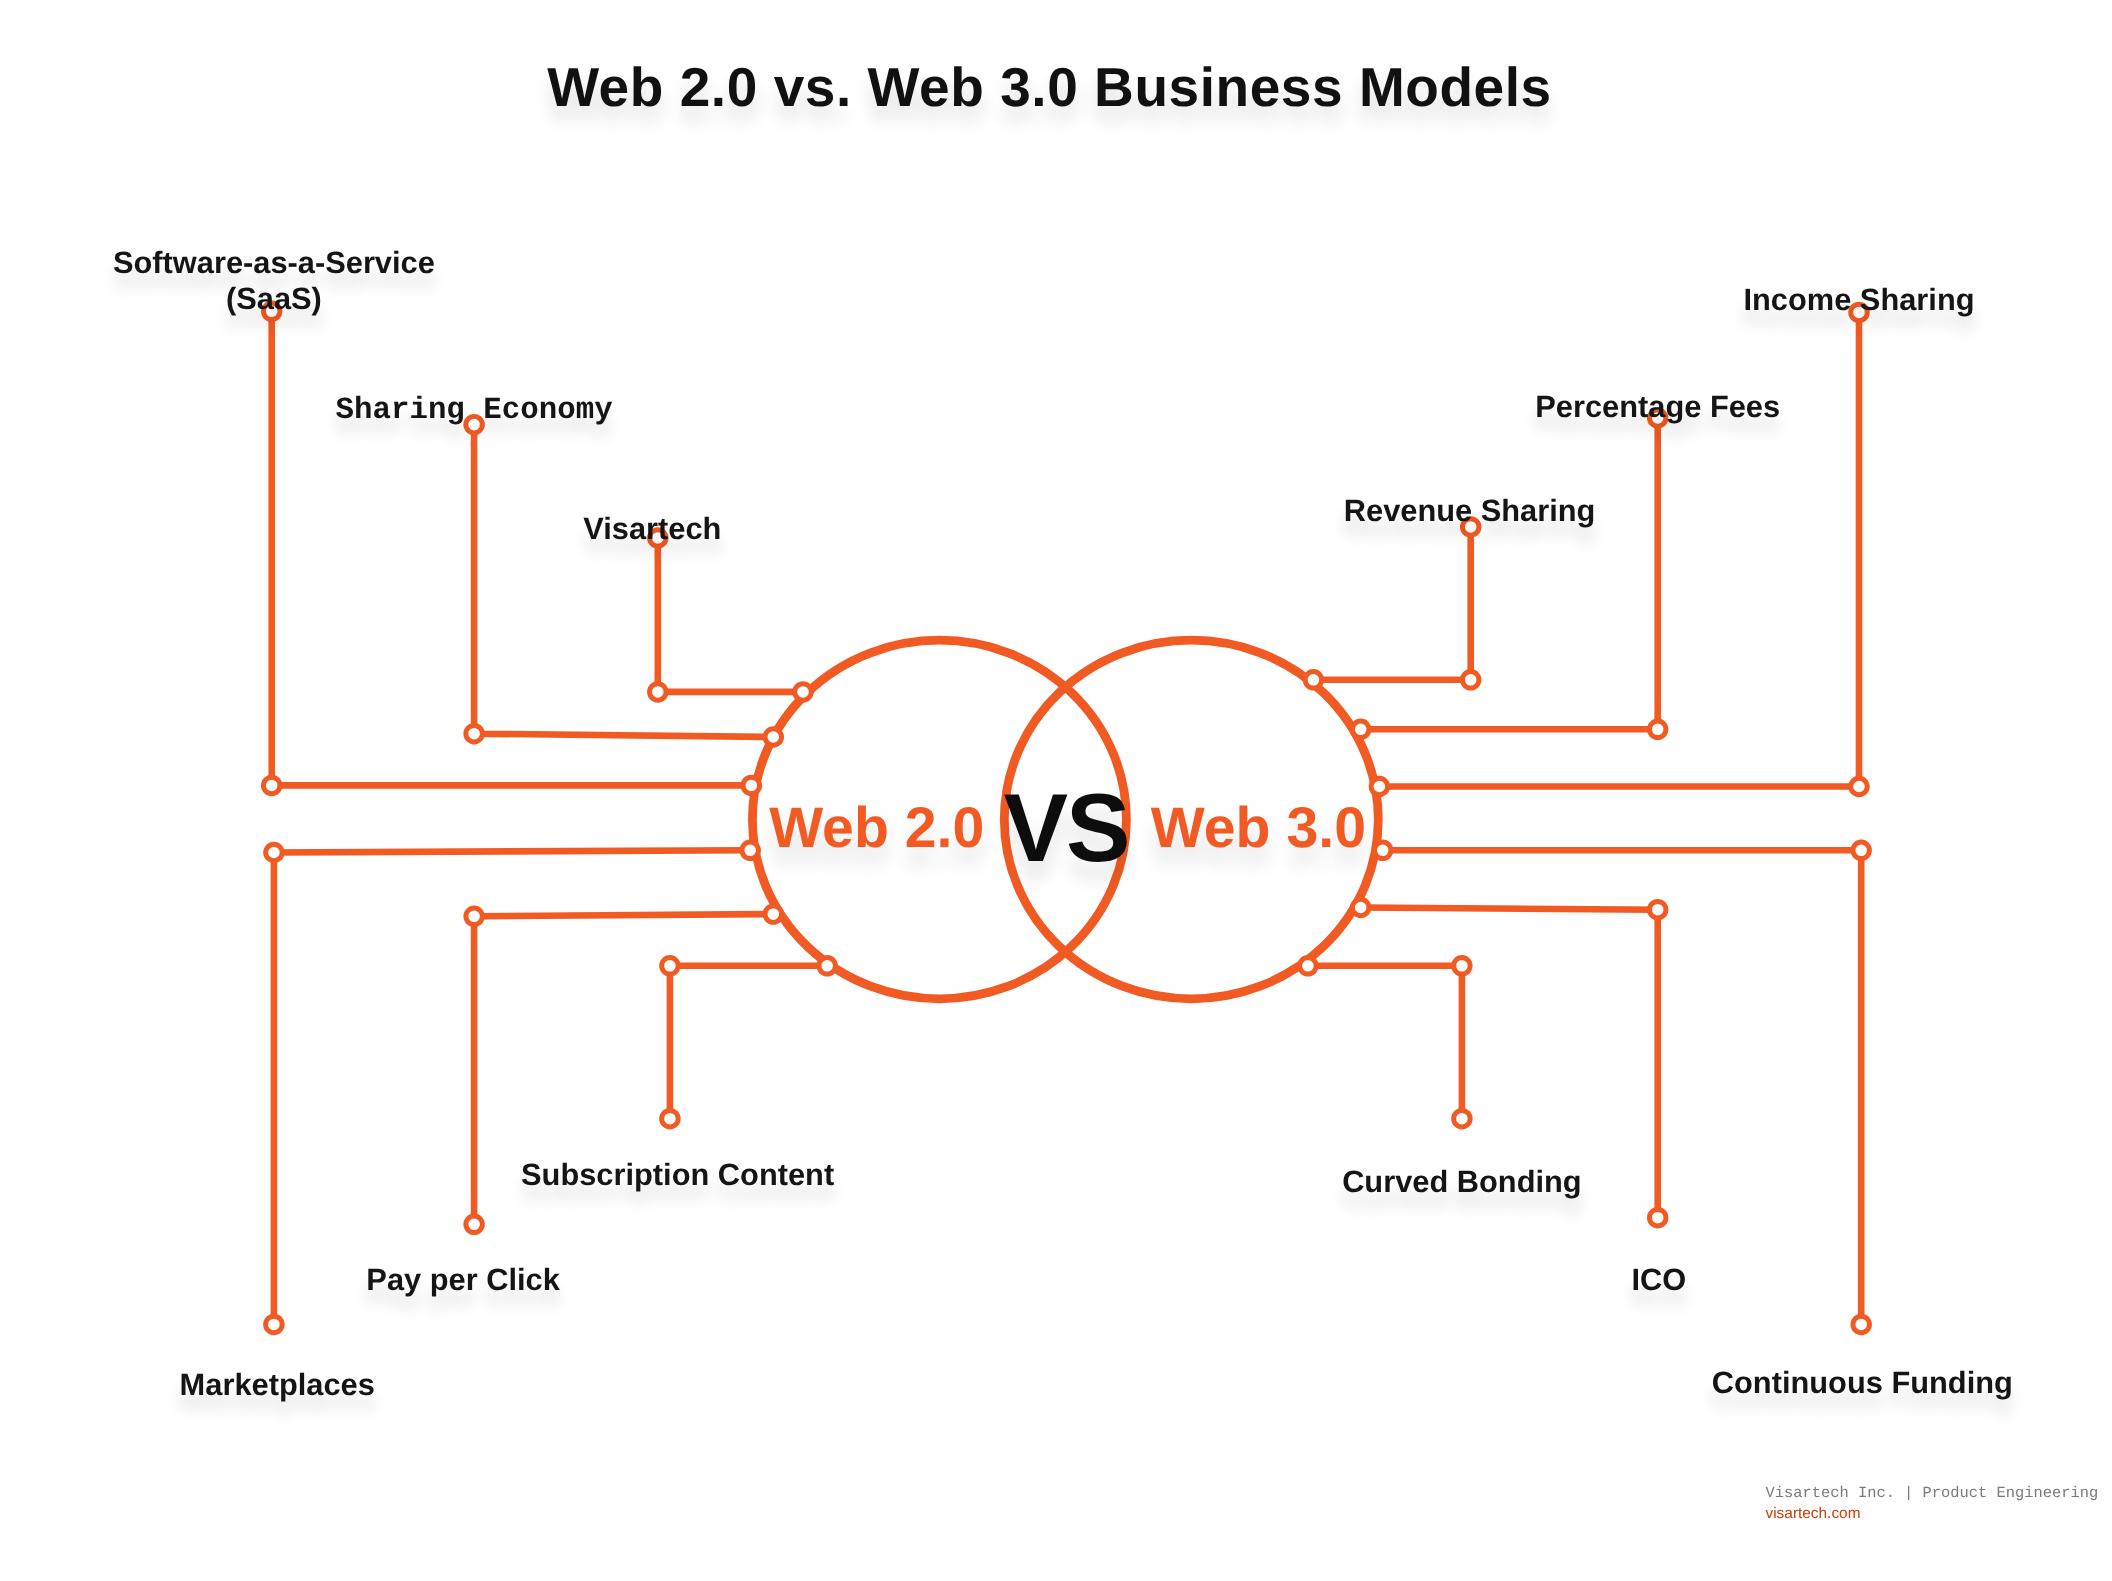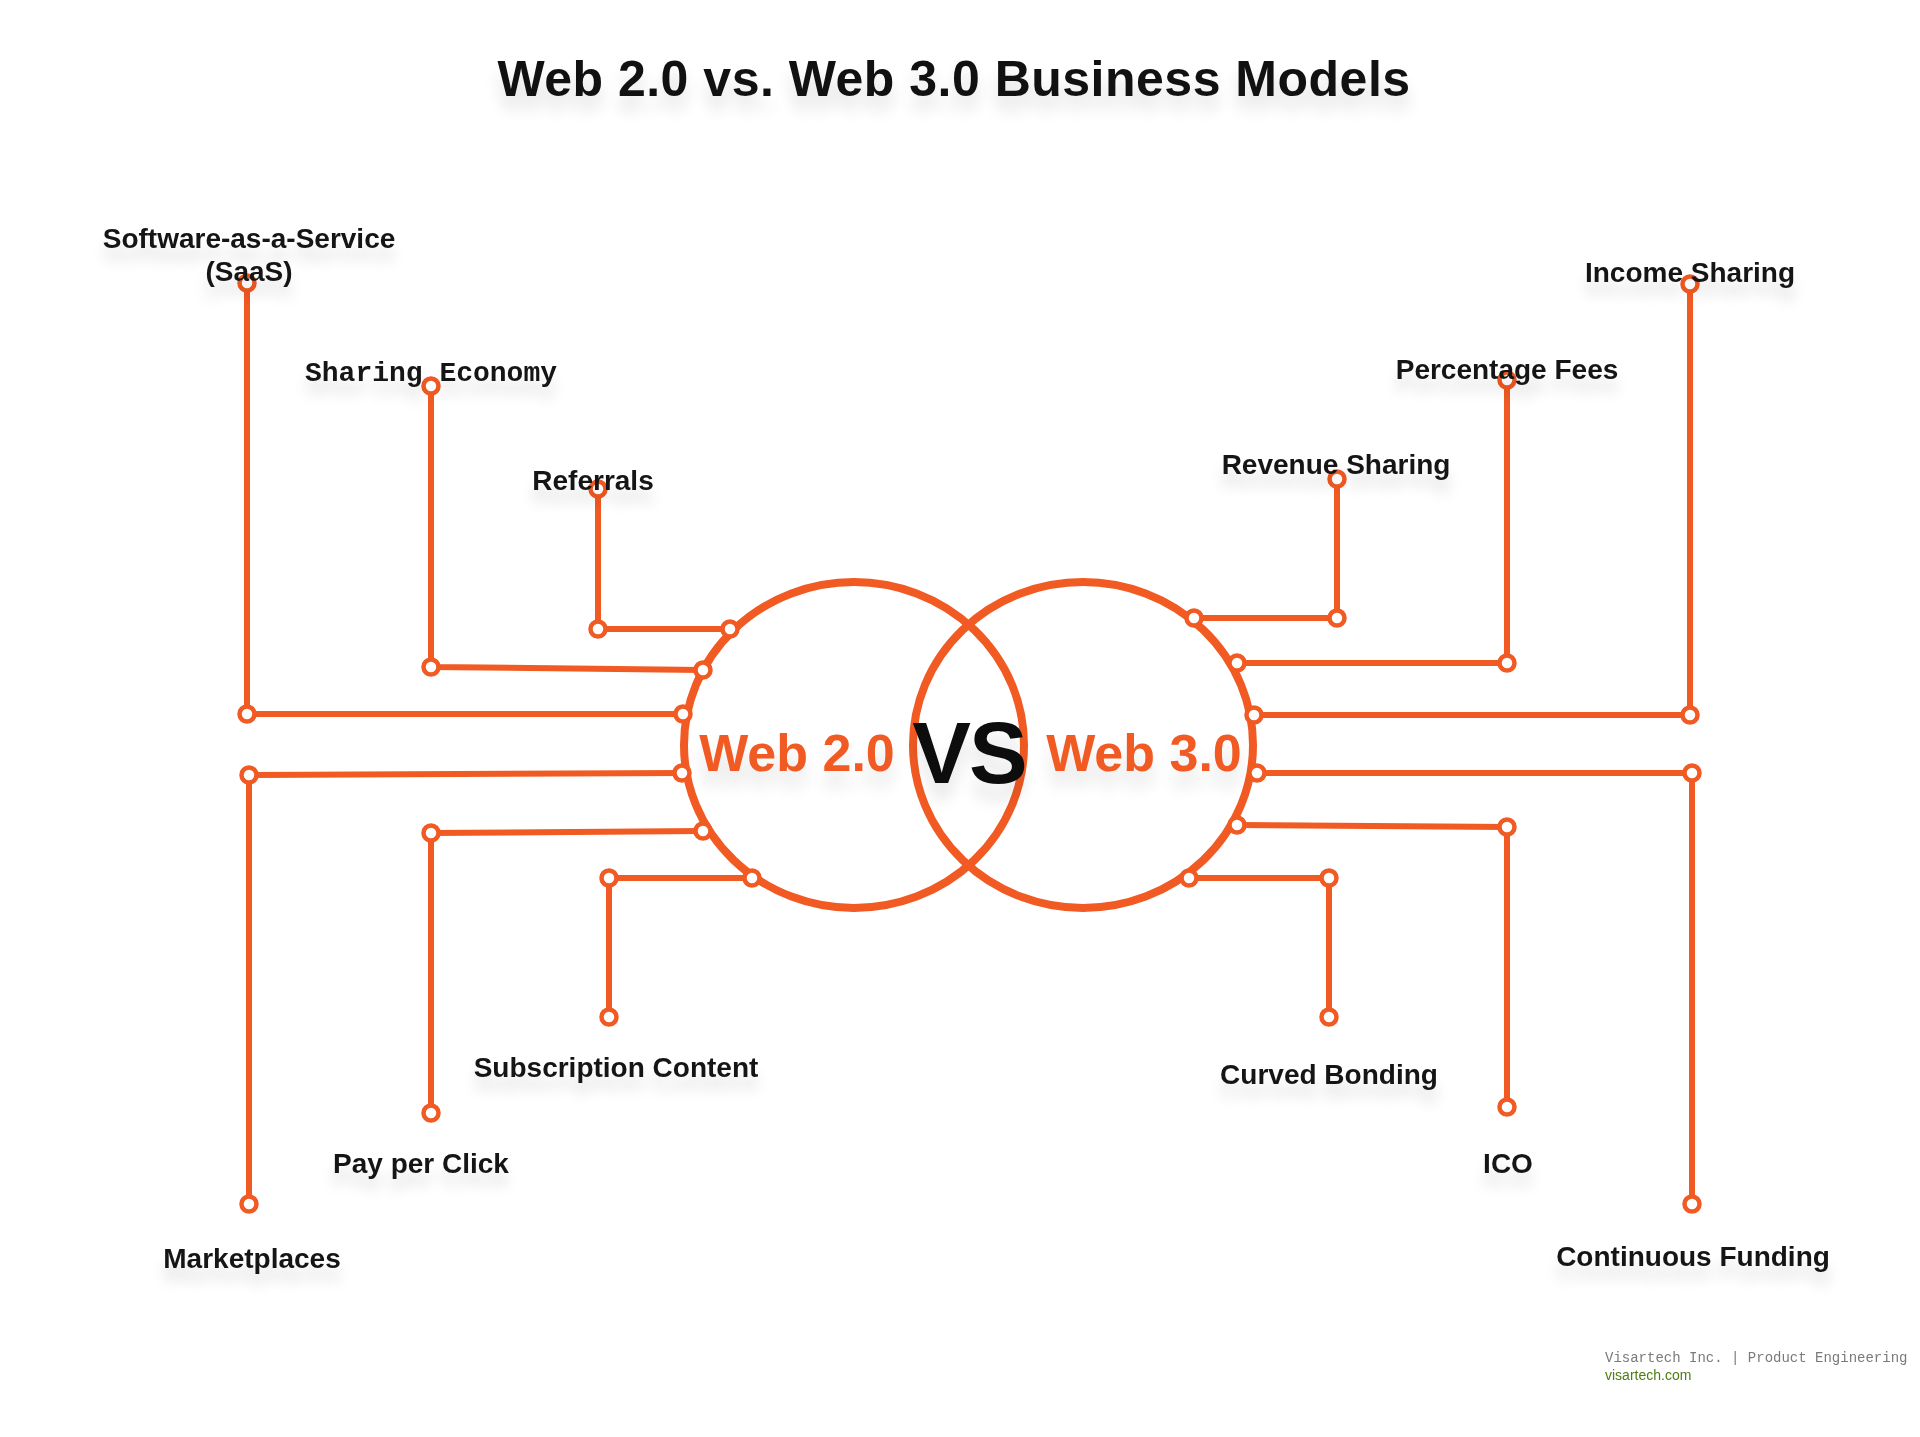--- a/index.html
+++ b/index.html
@@ -11,21 +11,21 @@
            text-shadow: 0 14px 16px rgba(0,0,0,0.12); letter-spacing: 0.5px; }
   .label { position: absolute; font-weight: bold; font-size: 28px; color: #151515;
            white-space: nowrap; transform: translateX(-50%); text-align: center; line-height: 33px;
            text-shadow: 0 14px 14px rgba(0,0,0,0.13); margin-top: 24px; }
   .center-text { position: absolute; font-weight: bold; white-space: nowrap;
                  transform: translate(-50%, -50%); text-shadow: 0 16px 16px rgba(0,0,0,0.10); }
   .web { font-size: 52px; }
   .vs { font-size: 88px; color: #0d0d0d; letter-spacing: -2px; }
   .footer { position: absolute; left: 1605px; top: 1350px; font-size: 14px; line-height: 17px; }
   .footer .company { color: #7a7a7a; font-family: Liberation Mono, monospace; }
-  .footer .site { color: #4d7c0f; }
+  .footer .site { color: #c2410c; }
 </style>
 </head>
 <body>
 
 <div class="title">Web 2.0 vs. Web 3.0 Business Models</div>
 
 <svg id="diagram" width="1920" height="1437" viewBox="0 0 1920 1437">
   <g id="connectors">
       <polyline points="247,283 247,714 683,714" fill="none" stroke="#f15a22" stroke-width="6"></polyline>
       <polyline points="431,386 431,667 703,670" fill="none" stroke="#f15a22" stroke-width="6"></polyline>
@@ -84,21 +84,21 @@
 
 <div class="center-text web" style="left:797px; top:753px; color:#f15a22;">Web 2.0</div>
 <div class="center-text vs" style="left:969px; top:753px;">VS</div>
 <div class="center-text web" style="left:1144px; top:753px; color:#f15a22;">Web 3.0</div>
 
 <div class="label" style="left:249px; top:198px;">
   <div>Software-as-a-Service</div>
   <div>(SaaS)</div>
 </div>
 <div class="label" style="left:431px; top:333px;font-family:Liberation Mono, monospace;">Sharing Economy</div>
-<div class="label" style="left:593px; top:440px;">Referrals</div>
+<div class="label" style="left:593px; top:440px;">Visartech</div>
 <div class="label" style="left:252px; top:1218px;">Marketplaces</div>
 <div class="label" style="left:421px; top:1123px;">Pay per Click</div>
 <div class="label" style="left:616px; top:1027px;">Subscription Content</div>
 
 <div class="label" style="left:1690px; top:232px;">Income Sharing</div>
 <div class="label" style="left:1507px; top:329px;">Percentage Fees</div>
 <div class="label" style="left:1336px; top:424px;">Revenue Sharing</div>
 <div class="label" style="left:1693px; top:1216px;">Continuous Funding</div>
 <div class="label" style="left:1508px; top:1123px;">ICO</div>
 <div class="label" style="left:1329px; top:1034px;">Curved Bonding</div>

